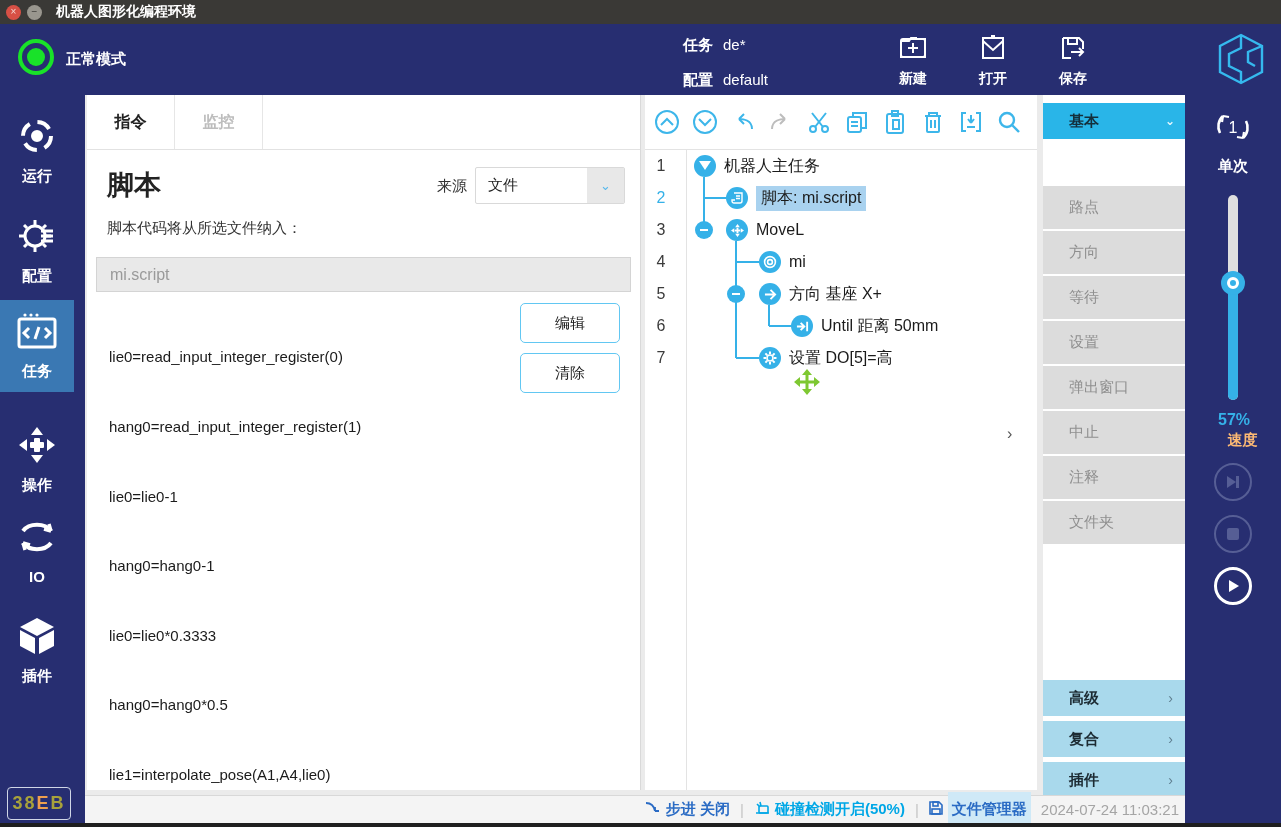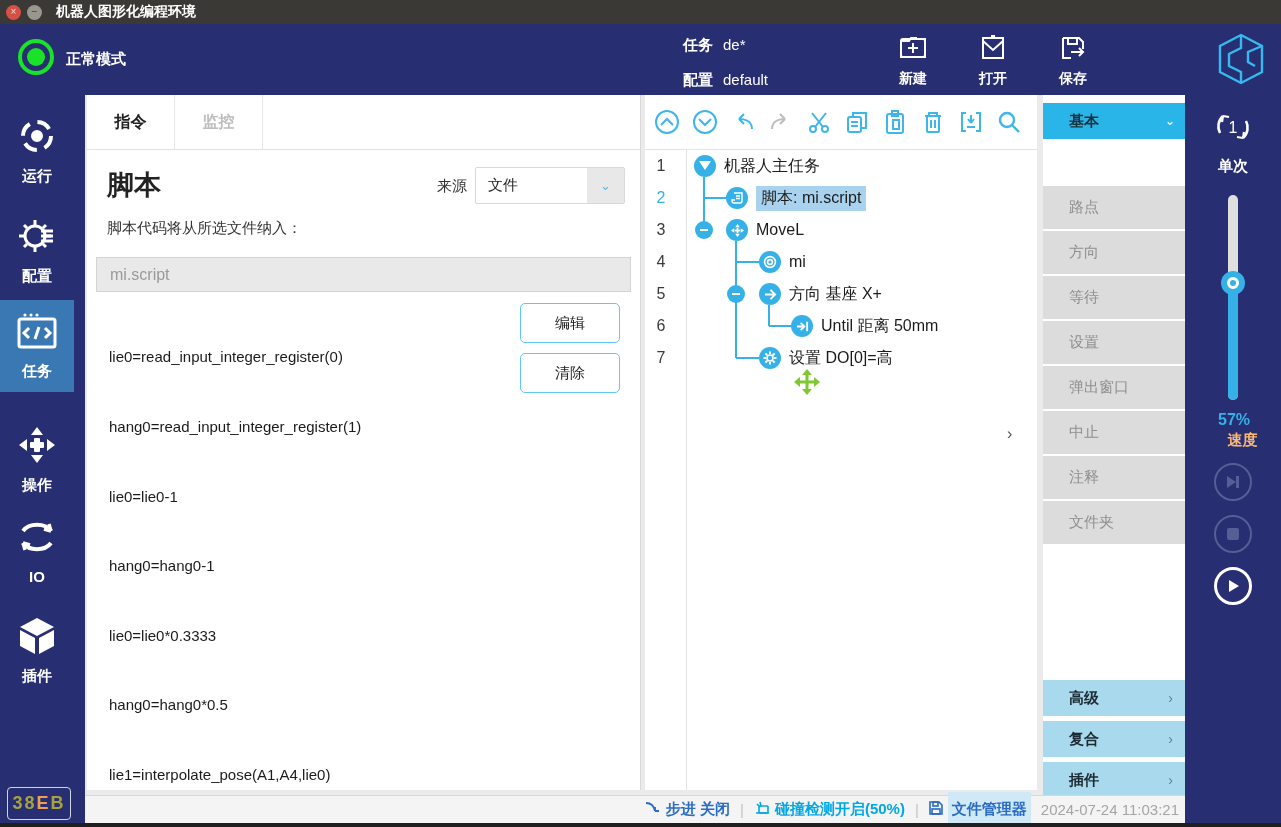--- a/index.html
+++ b/index.html
@@ -441,21 +441,21 @@
             <line x1="7" y1="11" x2="7" y2="13.5"></line>
             <line x1="0.5" y1="7" x2="3" y2="7"></line>
             <line x1="11" y1="7" x2="13.5" y2="7"></line>
             <line x1="2.4" y1="2.4" x2="4.2" y2="4.2"></line>
             <line x1="9.8" y1="9.8" x2="11.6" y2="11.6"></line>
             <line x1="2.4" y1="11.6" x2="4.2" y2="9.8"></line>
             <line x1="9.8" y1="4.2" x2="11.6" y2="2.4"></line>
           </g>
         </svg>
     </div>
-    <span class="tlabel">设置 DO[0]=高</span>
+    <span class="tlabel">设置 DO[5]=高</span>
   </div>
 
   <div class="greencross">
     <svg width="26" height="26" viewBox="0 0 26 26" fill="#7ec832">
         <path d="M13 0 l5 6 h-10 Z M13 26 l5 -6 h-10 Z M0 13 l6 -5 v10 Z M26 13 l-6 -5 v10 Z"></path>
         <rect x="11.5" y="5" width="3" height="16"></rect>
         <rect x="5" y="11.5" width="16" height="3"></rect>
       </svg>
   </div>
   <div class="collapse-handle">›</div>

